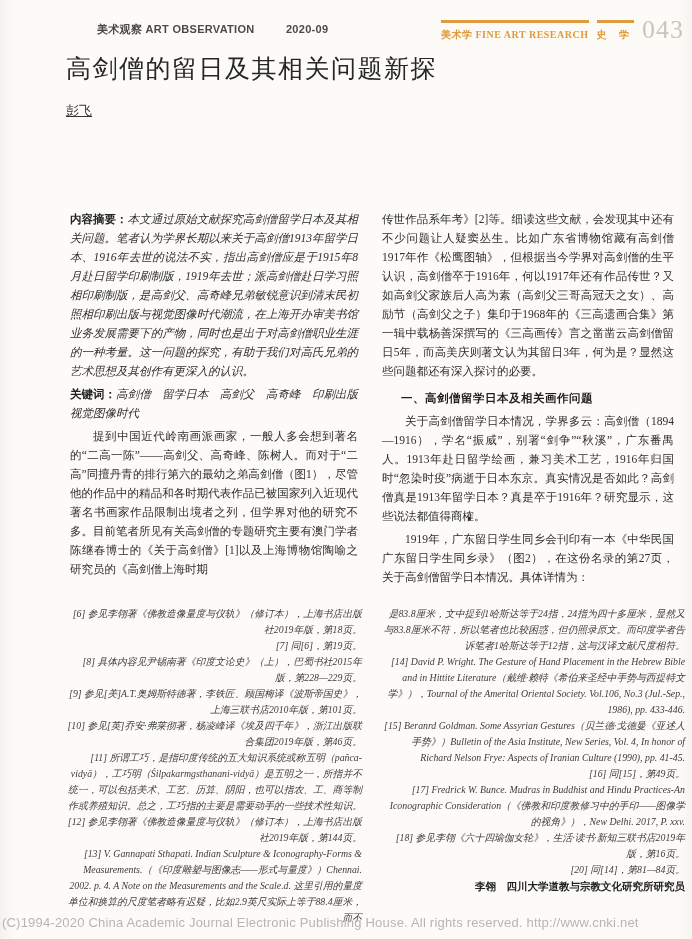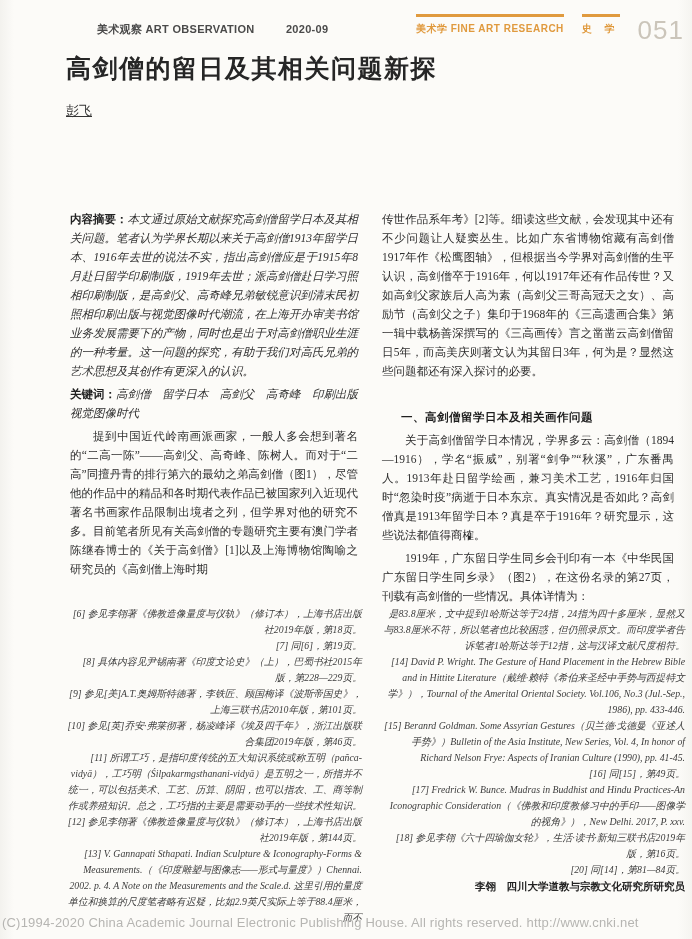--- a/index.html
+++ b/index.html
@@ -9,38 +9,38 @@
     font-family:"Liberation Serif", serif;
     color:#2e2e2e;
     overflow:hidden;
   }
   .page { position:absolute; inset:0; background:linear-gradient(90deg,#f3f2ee 0,#fcfbf8 14px,#fcfbf8 678px,#f5f4f0 692px); }
 
   
   .header { position:absolute; top:14px; left:66px; right:8px; height:34px; font-family:"Liberation Sans",sans-serif; }
   .hdr-left { position:absolute; left:0; top:8px; font-size:11px; font-weight:700; color:#4a4a4a; letter-spacing:.3px; white-space:nowrap;margin-left:31px; }
   .hdr-left .issue { margin-left:28px; }
-  .hdr-right { position:absolute; right:0; top:0; display:flex; gap:18px; align-items:flex-start; }
+  .hdr-right { position:absolute; right:0; top:0; display:flex; gap:8px; align-items:flex-end;font-family:Liberation Serif, serif; }
   .badge { border-top:3px solid #e09a3e; padding-top:5px; color:#e09a3e; font-size:10px; font-weight:700; letter-spacing:.5px; white-space:nowrap; }
   .badge.cat { letter-spacing:5px; }
   .page-num { font-size:26px; color:#cbc5ba; line-height:24px; margin-top:4px; letter-spacing:1px; }
 
   
-  .title { position:absolute; top:52px; left:66px; font-family:"Liberation Sans",sans-serif; font-size:25px; font-weight:700; color:#262626; letter-spacing:1.5px; }
+  .title { position:absolute; top:52px; left:66px; font-family:"Liberation Sans",sans-serif; font-size:25px; font-weight:400; color:#262626; letter-spacing:1.5px; }
   .author { position:absolute; top:102px; left:66px; font-size:13px; color:#333;text-decoration:underline; }
 
   
   .col-left  { position:absolute; top:206px; left:66px;  width:296px; }
   .col-right { position:absolute; top:206px; left:378px; width:300px; }
   p.body { margin:4px; font-size:11.5px; line-height:19px; text-align:justify; color:#2e2e2e; }
   .indent { text-indent:2em; }
   .gap-top { margin-top:19px; }
   .abstract { font-style:italic; color:#3a3a3a; }
   .abstract .b { font-style:normal; font-weight:700; color:#222; }
-  h3.section { margin:27px 0 0 0; font-size:11.5px; line-height:19px; font-weight:700; color:#1f1f1f; text-indent:2em; font-family:"Liberation Sans",sans-serif; letter-spacing:.5px; }
+  h3.section { margin:8px 0 0 0; font-size:11.5px; line-height:19px; font-weight:700; color:#1f1f1f; text-indent:2em; font-family:"Liberation Sans",sans-serif; letter-spacing:.5px; }
 
   
   .fn { font-size:9.8px; line-height:16px; font-style:italic; color:#3c3c3c; text-align:justify; }
   .fn p { margin:0;text-align:right; }
   .fn-left  { position:absolute; top:606px; left:66px;  width:296px; }
   .fn-right { position:absolute; top:606px; left:383px; width:302px; }
   .byline { font-style:normal; font-weight:700; text-align:right; font-size:10.5px; color:#222; margin-top:3px; font-family:"Liberation Sans",sans-serif; }
 
   
   .watermark { position:absolute; left:2px; top:915px; font-size:13px; color:#b6b5b2; font-family:"Liberation Sans",sans-serif; white-space:nowrap; letter-spacing:.2px; }
@@ -52,38 +52,38 @@
 
   <div class="header">
     <div class="hdr-left">
       <span>美术观察</span>
       <span>ART OBSERVATION</span>
       <span class="issue">2020-09</span>
     </div>
     <div class="hdr-right">
       <div class="badge">美术学 FINE ART RESEARCH</div>
       <div class="badge cat">史 学</div>
-      <div class="page-num">051</div>
+      <div class="page-num">043</div>
     </div>
   </div>
 
   <div class="title">高剑僧的留日及其相关问题新探</div>
   <div class="author">彭飞</div>
 
   <div class="col-left">
     <p class="body abstract"><span class="b">内容摘要：</span><span>本文通过原始文献探究高剑僧留学日本及其相关问题。笔者认为学界长期以来关于高剑僧1913年留学日本、1916年去世的说法不实，指出高剑僧应是于1915年8月赴日留学印刷制版，1919年去世；派高剑僧赴日学习照相印刷制版，是高剑父、高奇峰兄弟敏锐意识到清末民初照相印刷出版与视觉图像时代潮流，在上海开办审美书馆业务发展需要下的产物，同时也是出于对高剑僧职业生涯的一种考量。这一问题的探究，有助于我们对高氏兄弟的艺术思想及其创作有更深入的认识。</span></p>
     <p class="body abstract"><span class="b">关键词：</span><span>高剑僧　留学日本　高剑父　高奇峰　印刷出版　视觉图像时代</span></p>
     <p class="body indent gap-top">提到中国近代岭南画派画家，一般人多会想到著名的“二高一陈”——高剑父、高奇峰、陈树人。而对于“二高”同擅丹青的排行第六的最幼之弟高剑僧（图1），尽管他的作品中的精品和各时期代表作品已被国家列入近现代著名书画家作品限制出境者之列，但学界对他的研究不多。目前笔者所见有关高剑僧的专题研究主要有澳门学者陈继春博士的《关于高剑僧》[1]以及上海博物馆陶喻之研究员的《高剑僧上海时期</p>
   </div>
 
   <div class="col-right">
     <p class="body">传世作品系年考》[2]等。细读这些文献，会发现其中还有不少问题让人疑窦丛生。比如广东省博物馆藏有高剑僧1917年作《松鹰图轴》，但根据当今学界对高剑僧的生平认识，高剑僧卒于1916年，何以1917年还有作品传世？又如高剑父家族后人高为素（高剑父三哥高冠天之女）、高励节（高剑父之子）集印于1968年的《三高遗画合集》第一辑中载杨善深撰写的《三高画传》言之凿凿云高剑僧留日5年，而高美庆则著文认为其留日3年，何为是？显然这些问题都还有深入探讨的必要。</p>
     <h3 class="section">一、高剑僧留学日本及相关画作问题</h3>
     <p class="body indent">关于高剑僧留学日本情况，学界多云：高剑僧（1894—1916），学名“振威”，别署“剑争”“秋溪”，广东番禺人。1913年赴日留学绘画，兼习美术工艺，1916年归国时“忽染时疫”病逝于日本东京。真实情况是否如此？高剑僧真是1913年留学日本？真是卒于1916年？研究显示，这些说法都值得商榷。</p>
-    <p class="body indent">1919年，广东留日学生同乡会刊印有一本《中华民国广东留日学生同乡录》（图2），在这份名录的第27页，刊载有高剑僧的一些情况。具体详情为：</p>
+    <p class="body indent">1919年，广东留日学生同乡会刊印有一本《中华民国广东留日学生同乡录》（图2），在这份名录的第27页，关于高剑僧留学日本情况。具体详情为：</p>
   </div>
 
   <div class="fn fn-left">
     <p>[6] 参见李翎著《佛教造像量度与仪轨》（修订本），上海书店出版社2019年版，第18页。</p>
     <p>[7] 同[6]，第19页。</p>
     <p>[8] 具体内容见尹锡南著《印度文论史》（上），巴蜀书社2015年版，第228—229页。</p>
     <p>[9] 参见[美]A.T.奥姆斯特德著，李铁匠、顾国梅译《波斯帝国史》，上海三联书店2010年版，第101页。</p>
     <p>[10] 参见[英]乔安·弗莱彻著，杨凌峰译《埃及四千年》，浙江出版联合集团2019年版，第46页。</p>
     <p>[11] 所谓工巧，是指印度传统的五大知识系统或称五明（pañca-vidyā），工巧明（Śilpakarmgsthanani-vidyā）是五明之一，所指并不统一，可以包括美术、工艺、历算、阴阳，也可以指农、工、商等制作或养殖知识。总之，工巧指的主要是需要动手的一些技术性知识。</p>
     <p>[12] 参见李翎著《佛教造像量度与仪轨》（修订本），上海书店出版社2019年版，第144页。</p>

